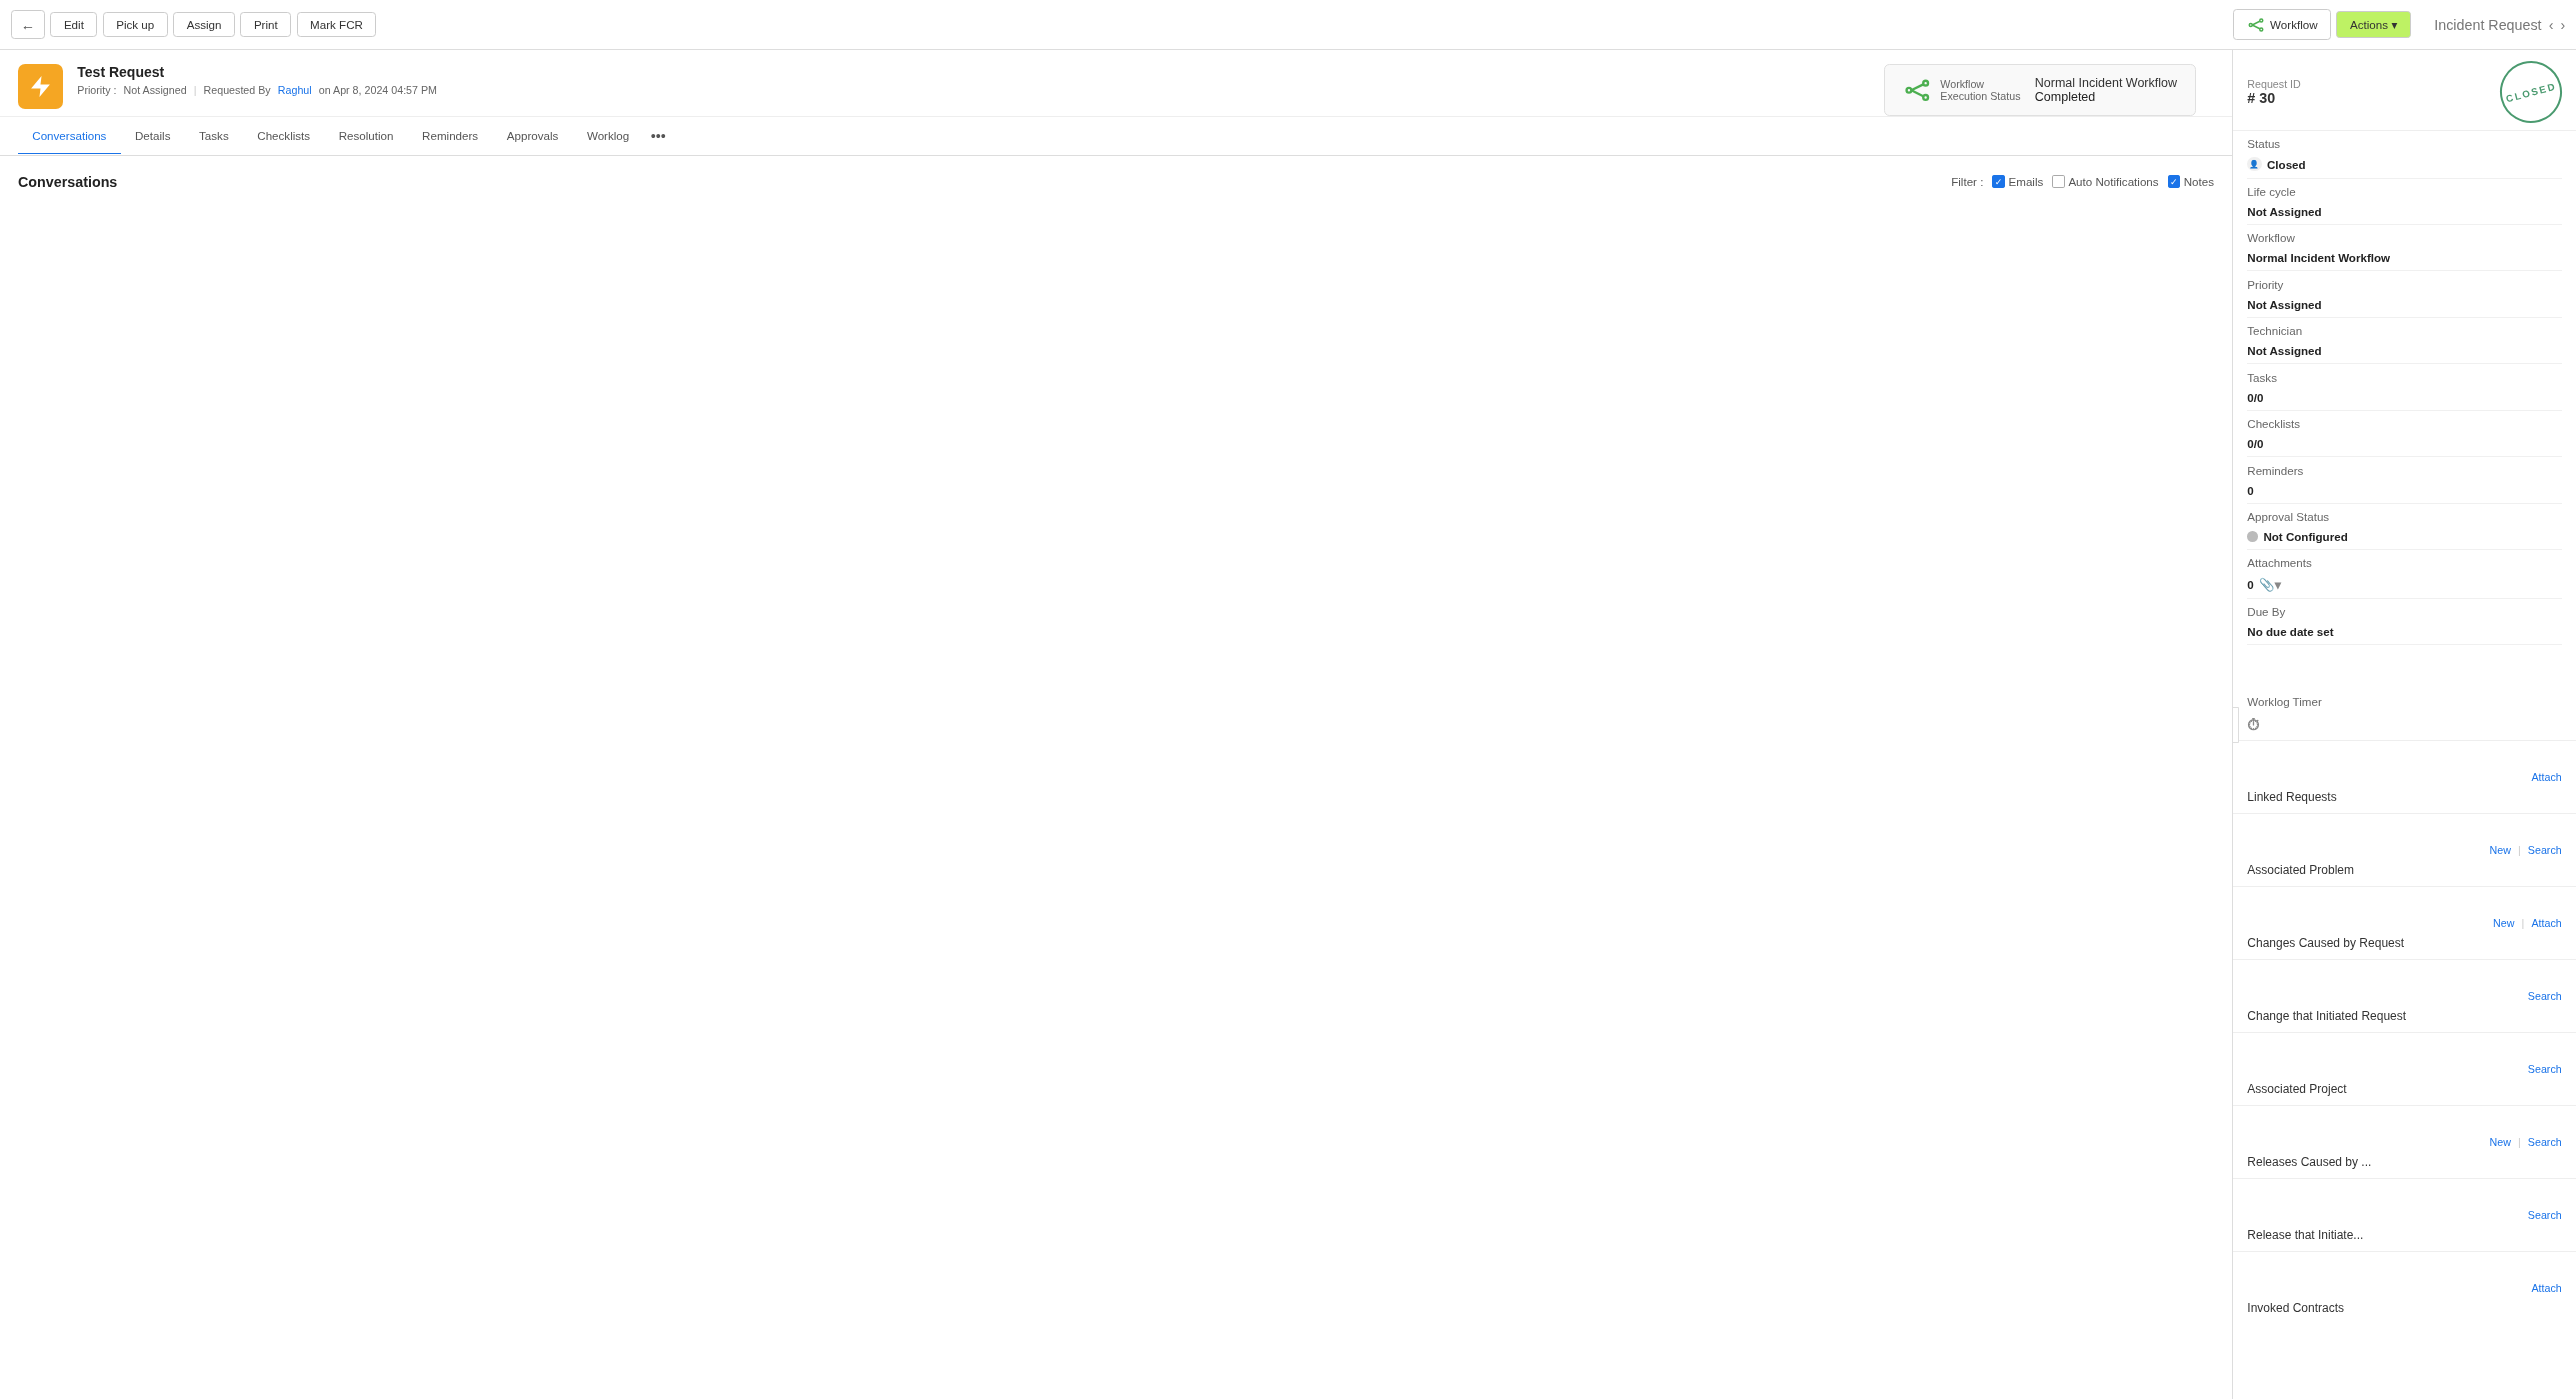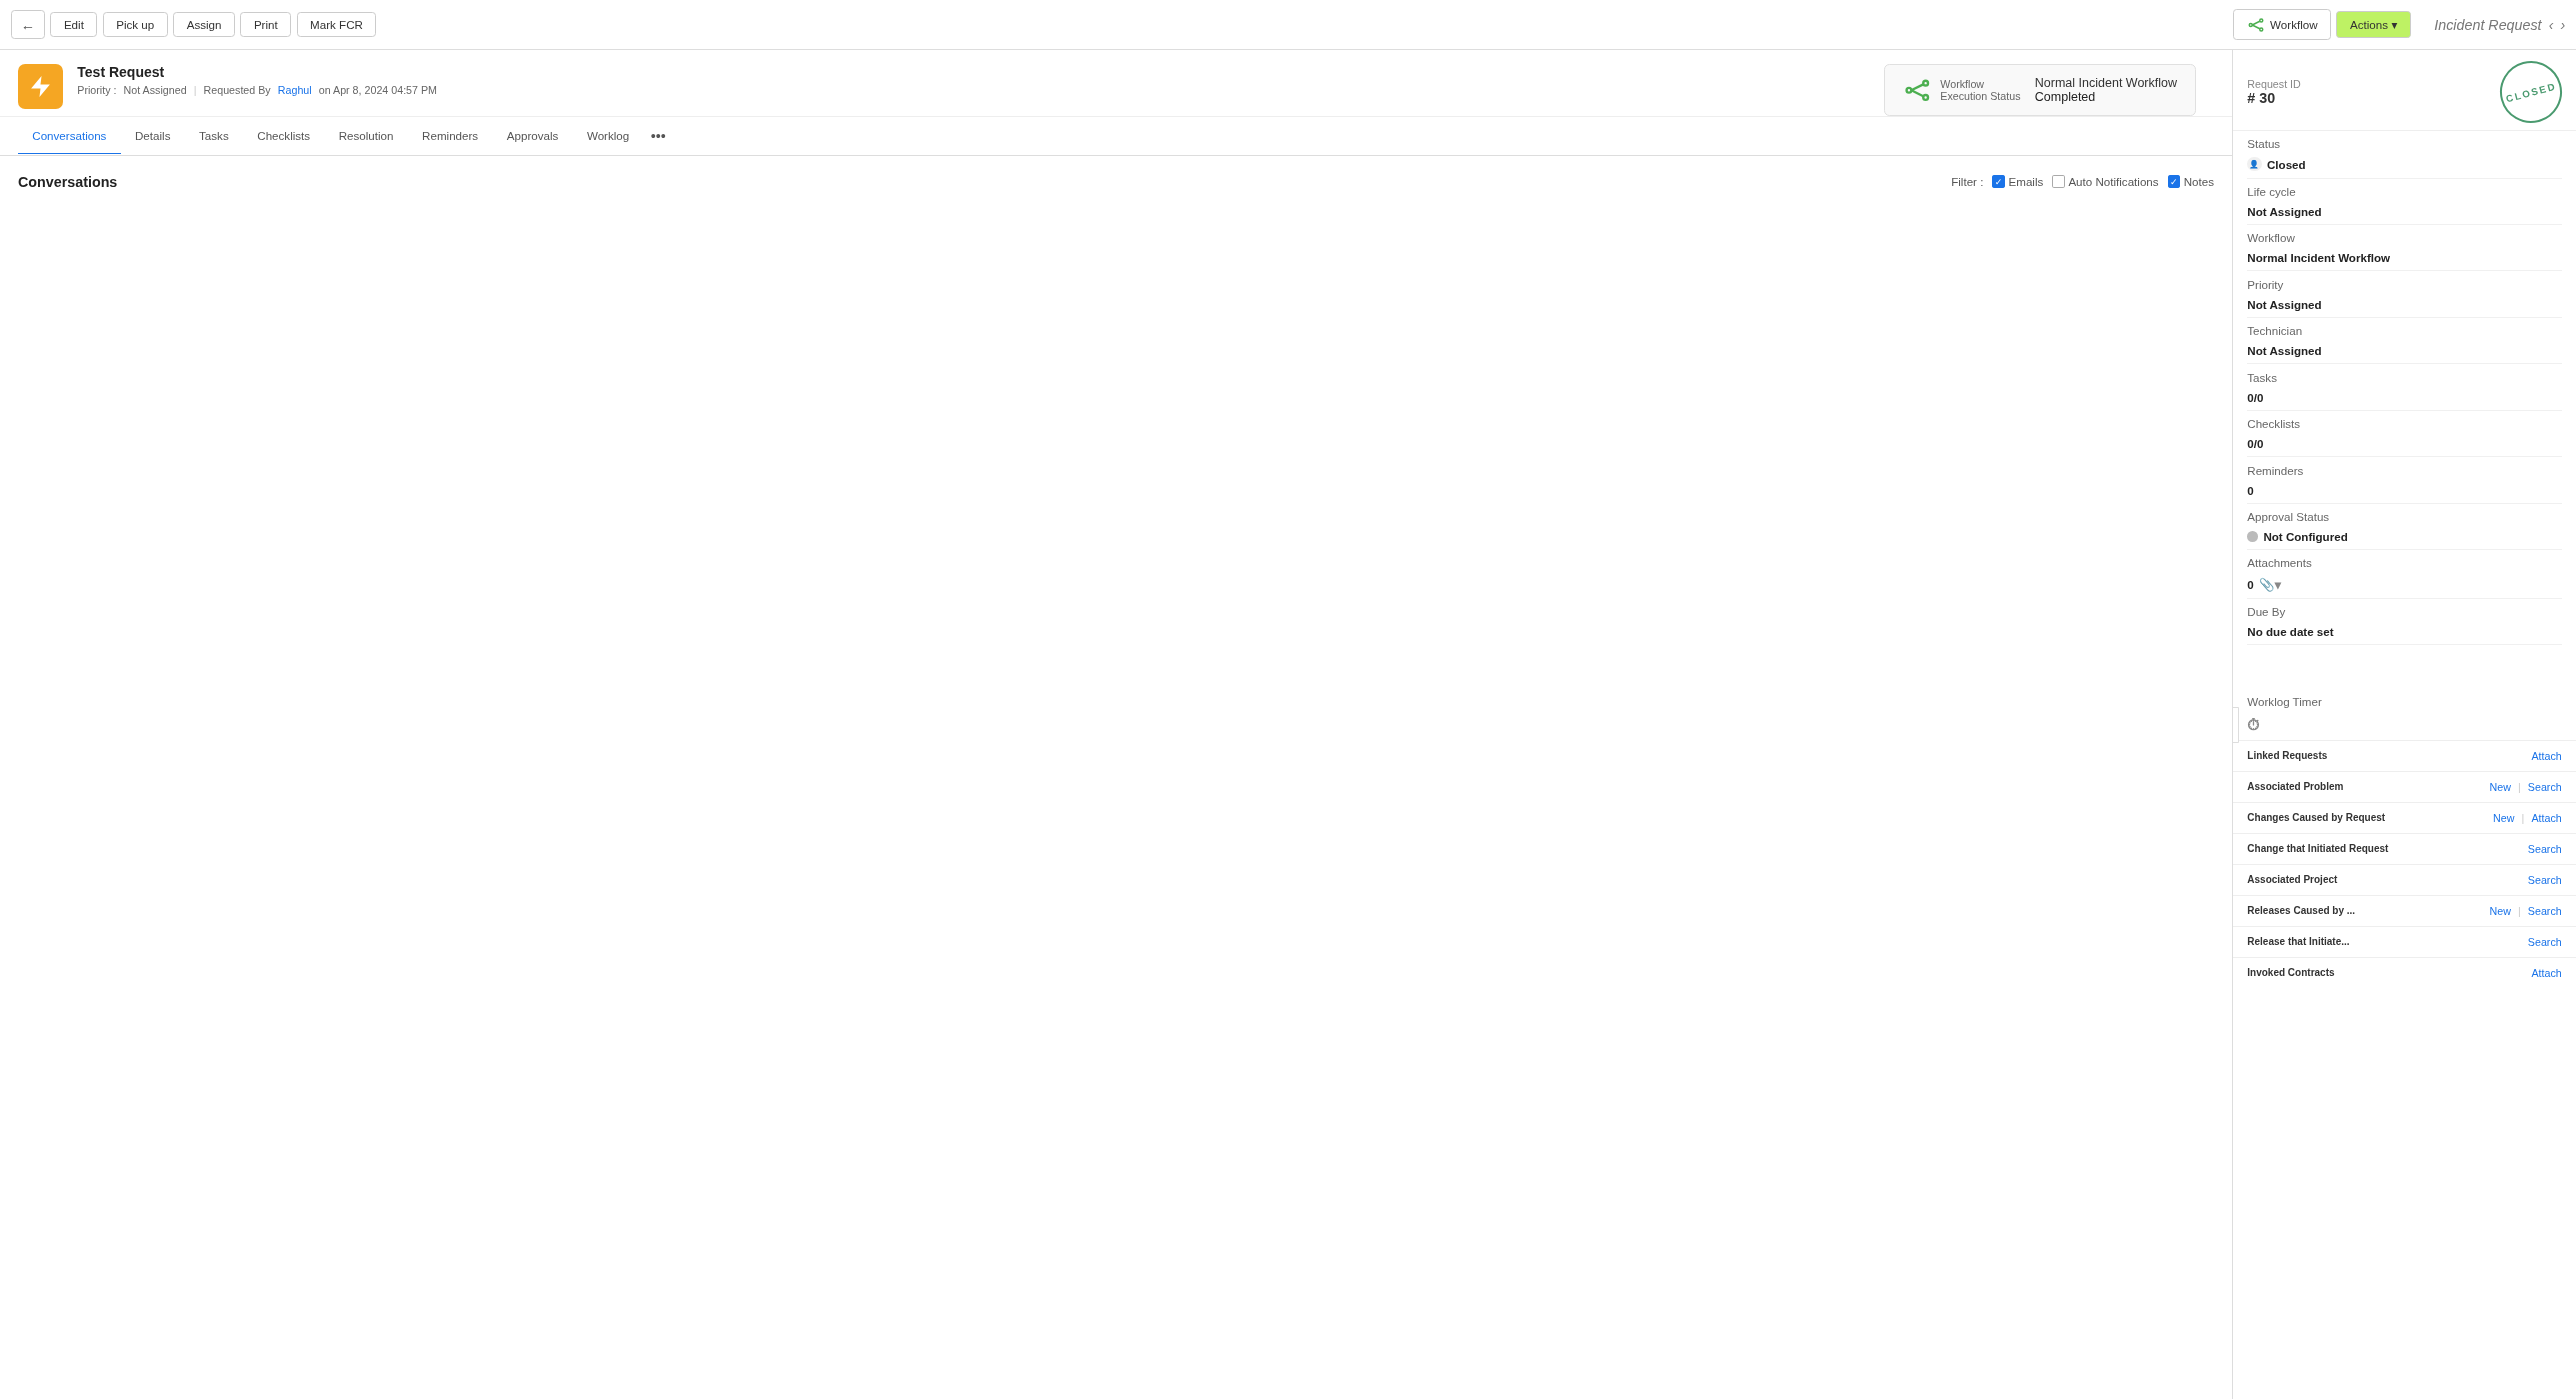--- a/index.html
+++ b/index.html
@@ -317,21 +317,21 @@
     .timer-icon { color: #888; cursor: pointer; font-size: 16px; }
 
     
     .linked-section {
       padding: 9px 14.3px;
       border-top: 0.9px solid #eee;
       display: flex;
       align-items: center;
       justify-content: space-between;
     }
-    .linked-label { font-size: 10px; font-weight: 700; color: #333; }
+    .linked-label { font-size: 12px; font-weight: 400; color: #333; margin-top: 40px; }
     .linked-actions { display: flex; gap: 7.1px; }
     .linked-action-btn {
       color: #1a73e8;
       font-size: 10.7px;
       cursor: pointer;
       background: none;
       border: none;
       padding: 0;
     }
     .linked-sep { color: #ccc; font-size: 10.7px; }
@@ -354,21 +354,21 @@
         <circle cx="19" cy="18" r="2"></circle>
       <line x1="7" y1="12" x2="17" y2="7"></line>
         <line x1="7" y1="12" x2="17" y2="17"></line>
     </svg>
     <span>Workflow</span>
   </button>
   <button class="actions-btn">
     <span>Actions</span>
     <span>▾</span>
   </button>
-  <div style="margin-left:18px; display:flex; align-items:center; gap:7.1px;font-style:italic;">
+  <div style="margin-left:18px; display:flex; align-items:center; gap:7.1px;">
     <span class="incident-title-top">Incident Request</span>
     <span class="incident-title-top">‹</span>
     <span class="incident-title-top">›</span>
   </div>
 </div>
 
 <div class="main-layout">
 
   <div class="content-area">
 

